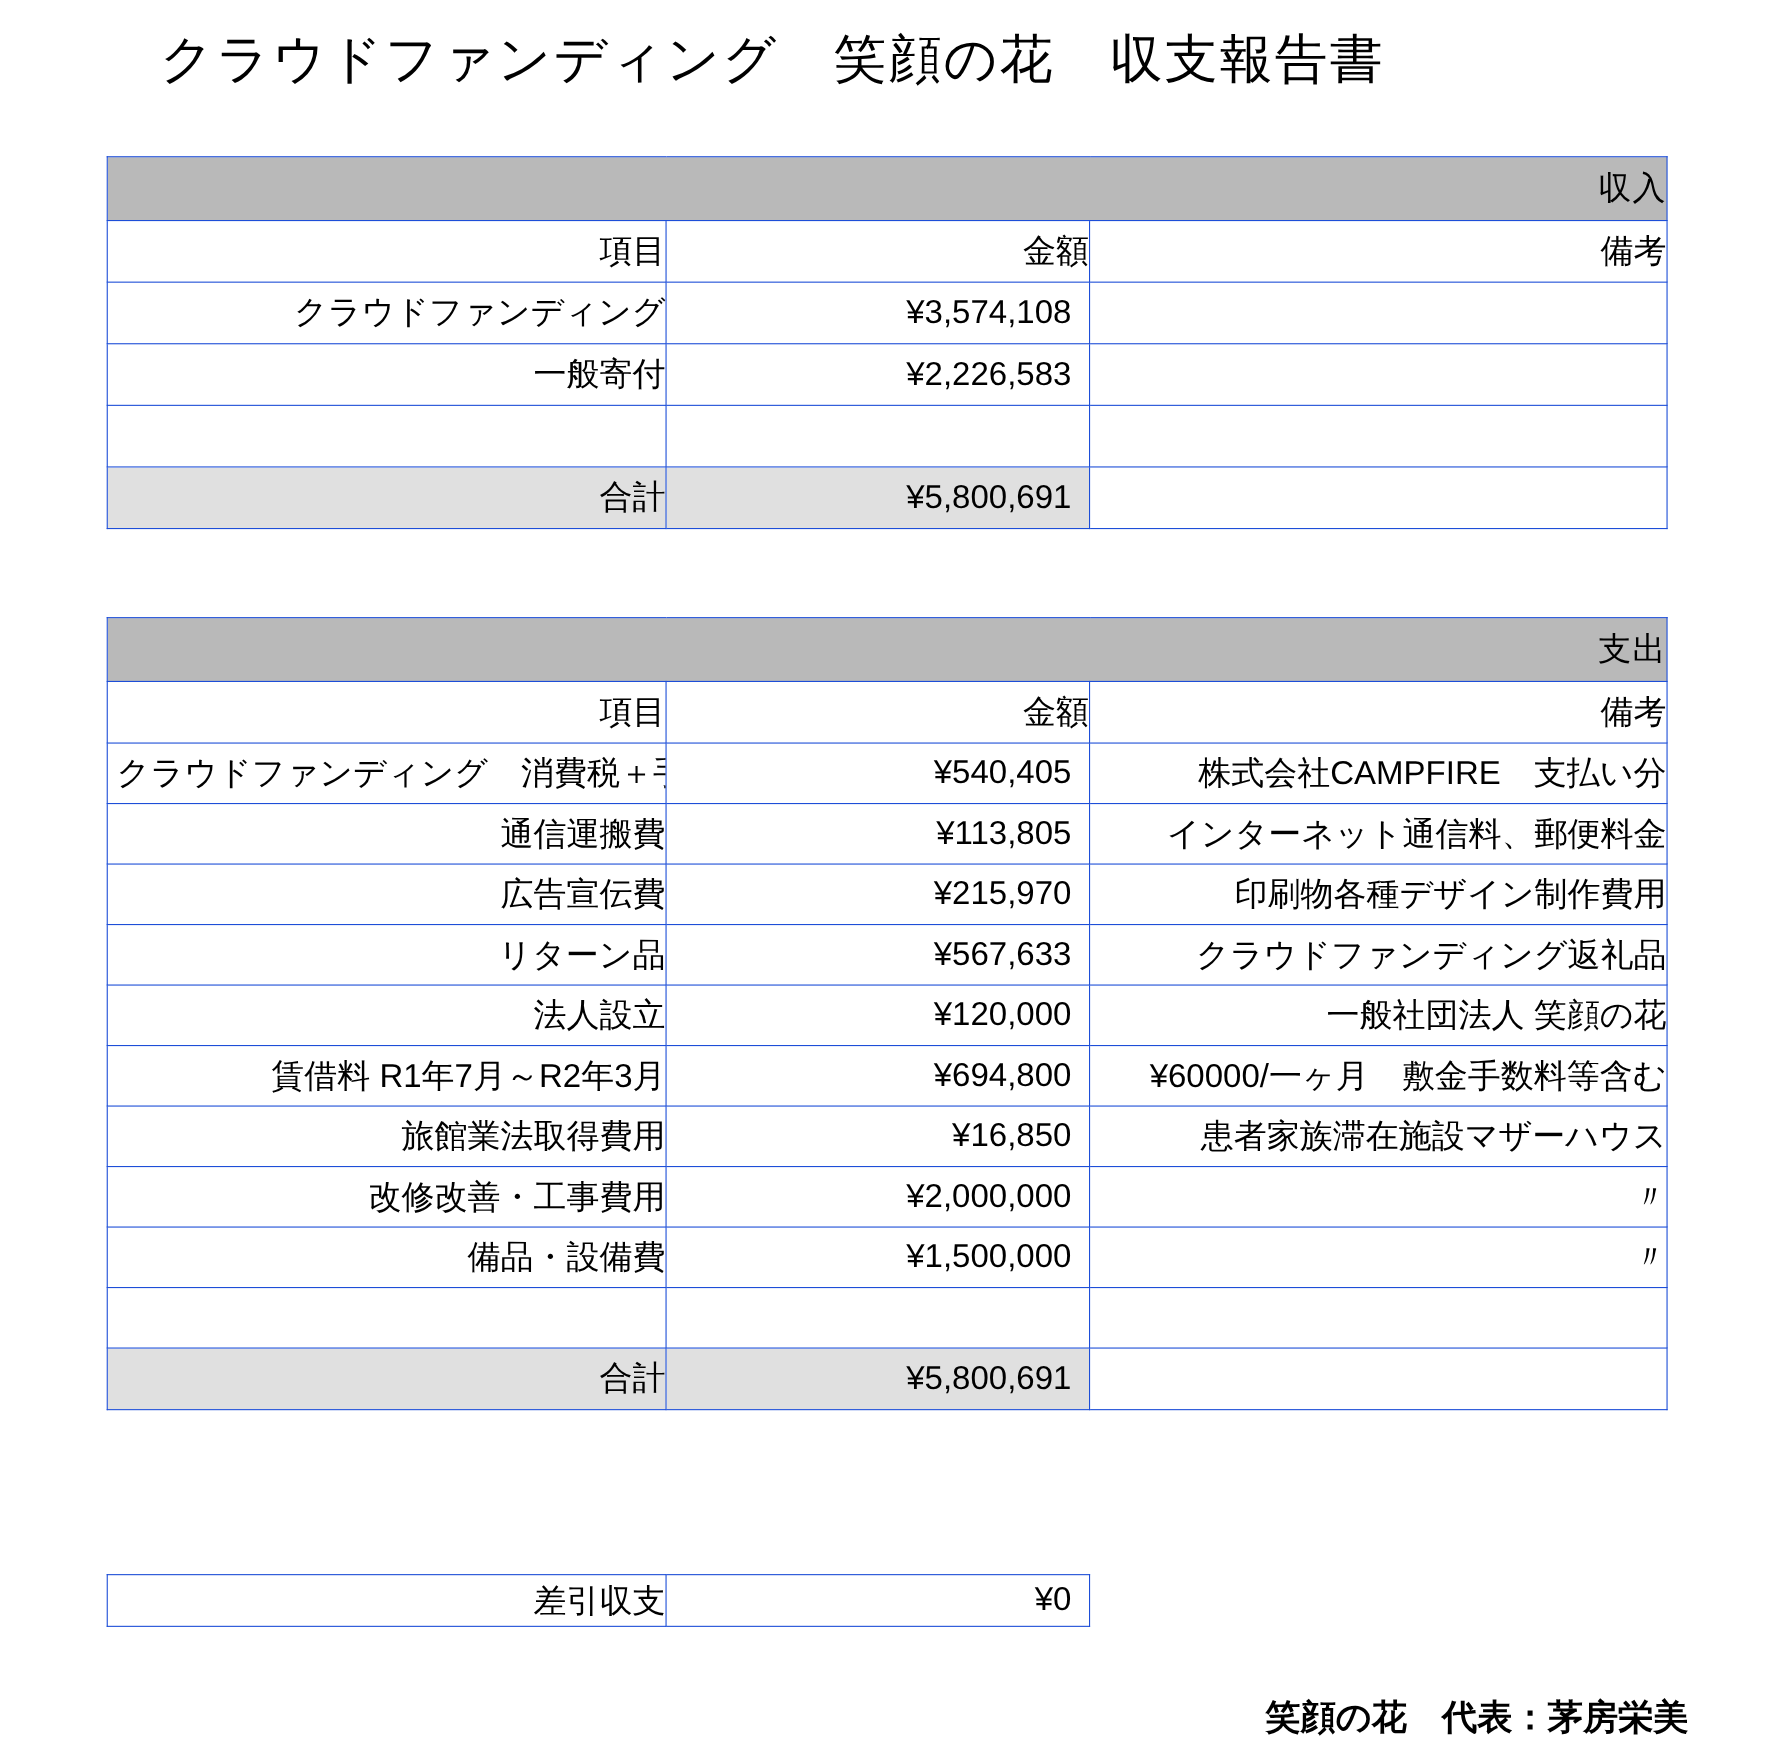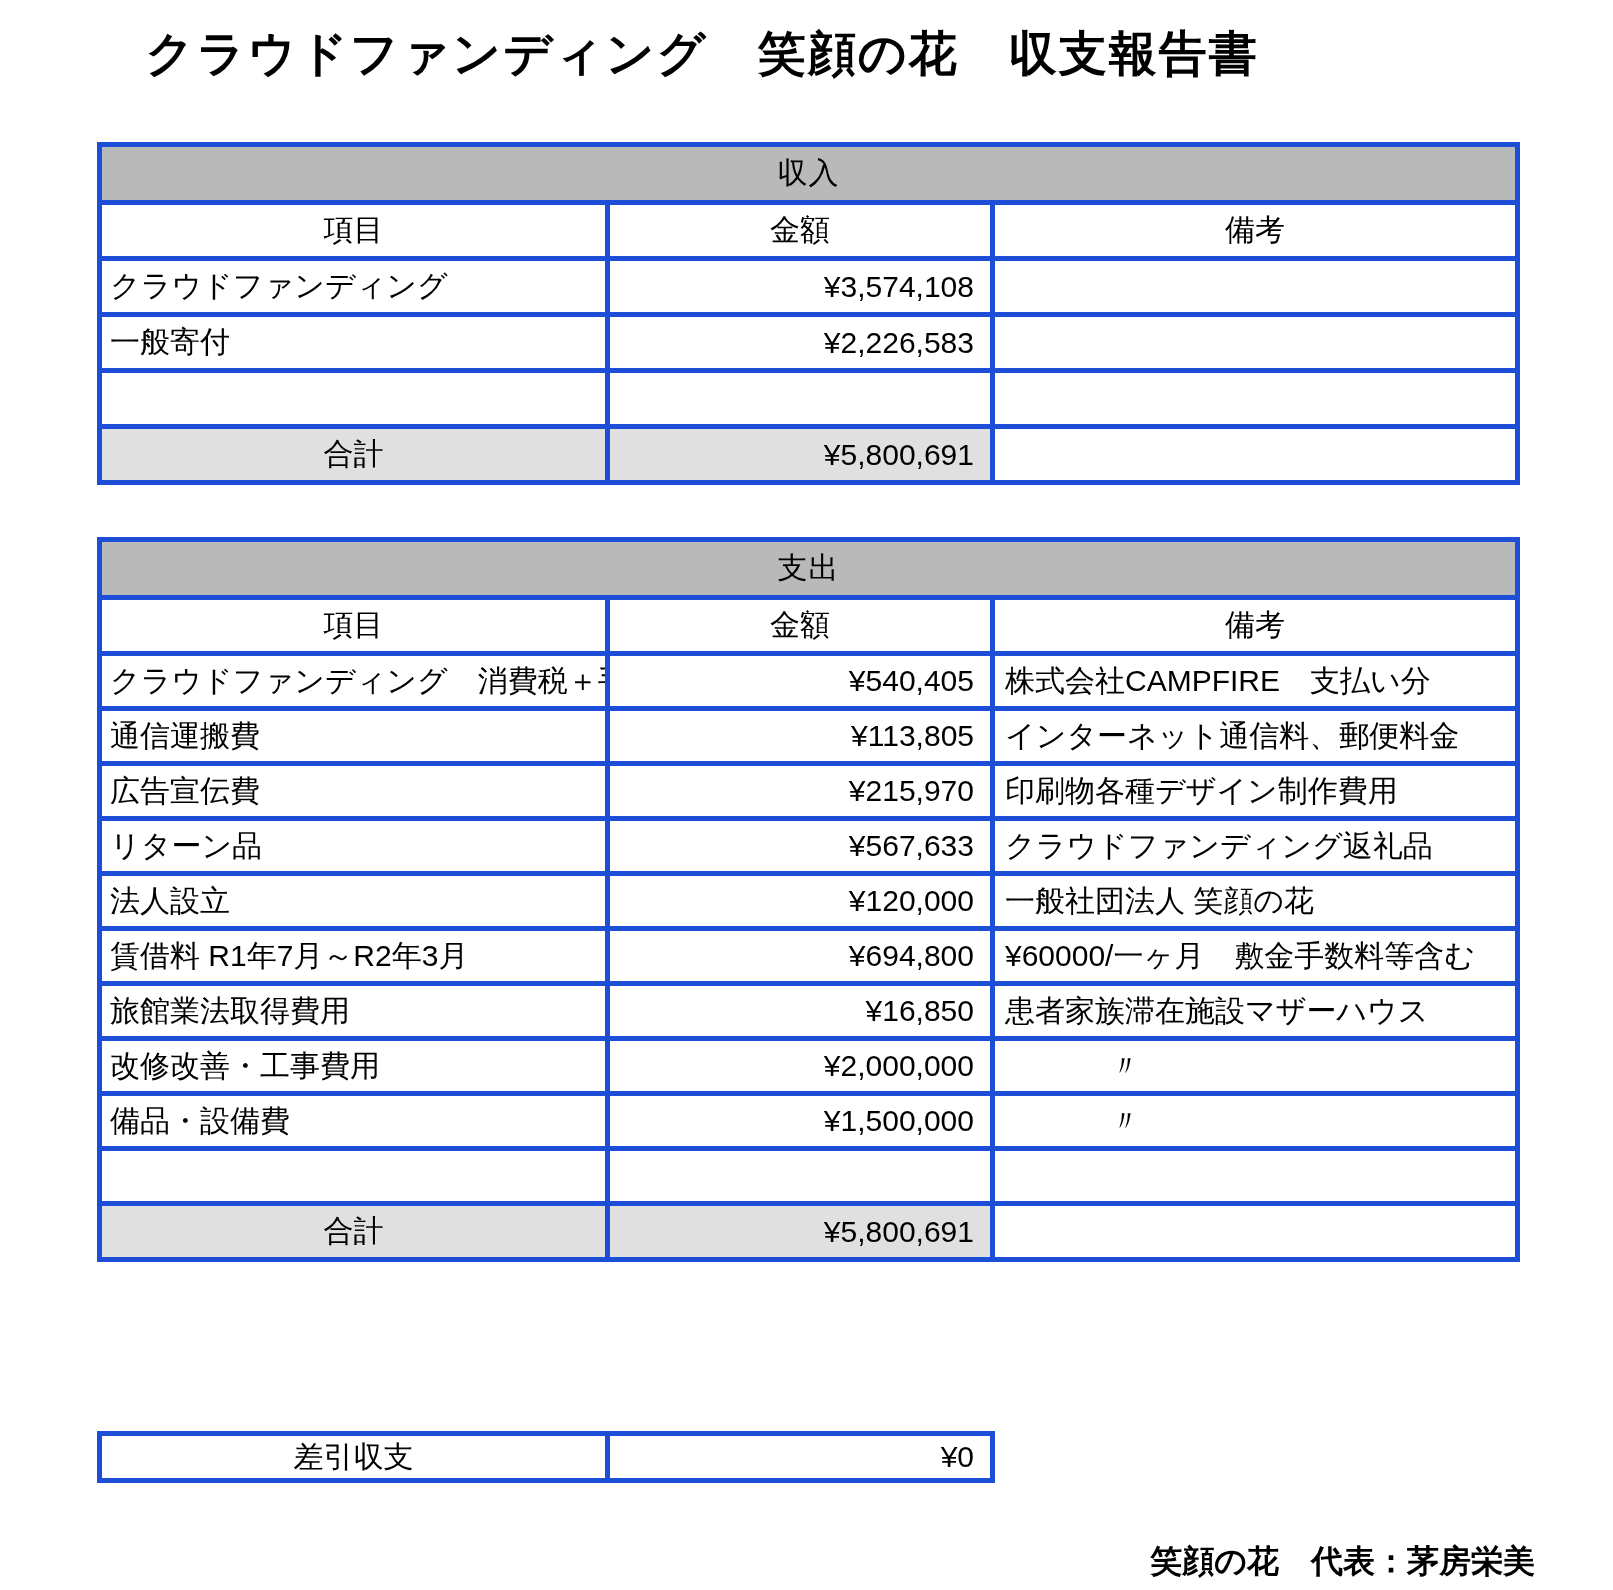--- a/index.html
+++ b/index.html
@@ -11,38 +11,39 @@
     font-family: "Liberation Sans", "DejaVu Sans", sans-serif;
     color: #000000;
   }
   .page-title {
     position: absolute;
     top: 22px;
     left: 0;
     width: 1404px;
     text-align: center;
     font-size: 48px;
-    font-weight: 700;
+    font-weight: 400;
     letter-spacing: 2px;
     white-space: pre;
   }
   table.report {
     position: absolute;
     border-collapse: collapse;
     table-layout: fixed;
   }
   table.report td {
-    border: 5px solid #1d4ed8;
+    border: 1px solid #1d4ed8;
     font-size: 30px;
     overflow: hidden;
     white-space: nowrap;
     vertical-align: middle;
+    text-align: right;
   }
   #income-table { left: 97px; top: 142px; width: 1418px; }
-  #expense-table { left: 97px; top: 537px; width: 1418px; }
+  #expense-table { left: 97px; top: 561px; width: 1418px; }
   #balance-table { left: 97px; top: 1431px; width: 893px; }
 
   tr.band-row { height: 58px; }
   tr.cols-row { height: 56px; padding-left: 44px; }
   tr.data-row-income { height: 56px; }
   tr.data-row-expense { height: 55px; }
   tr.total-row { height: 56px; }
   tr.balance-row { height: 47px; }
 
   td.band-cell {

